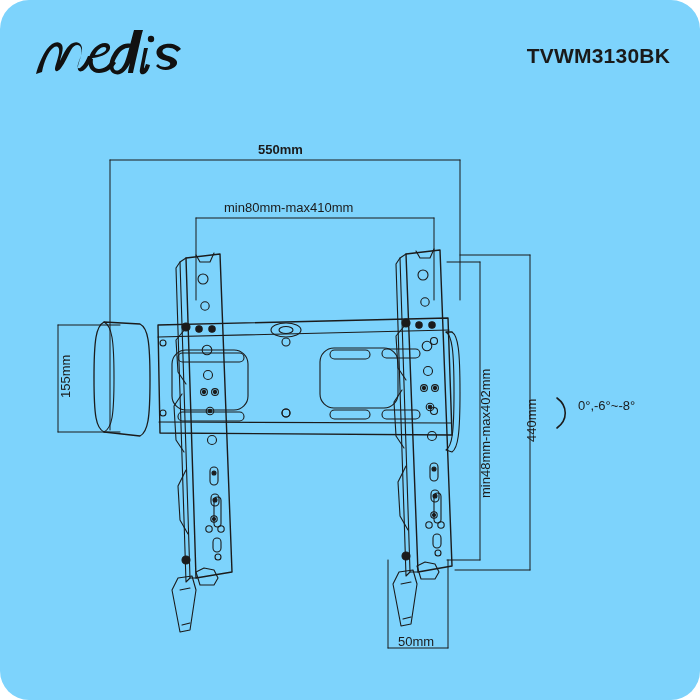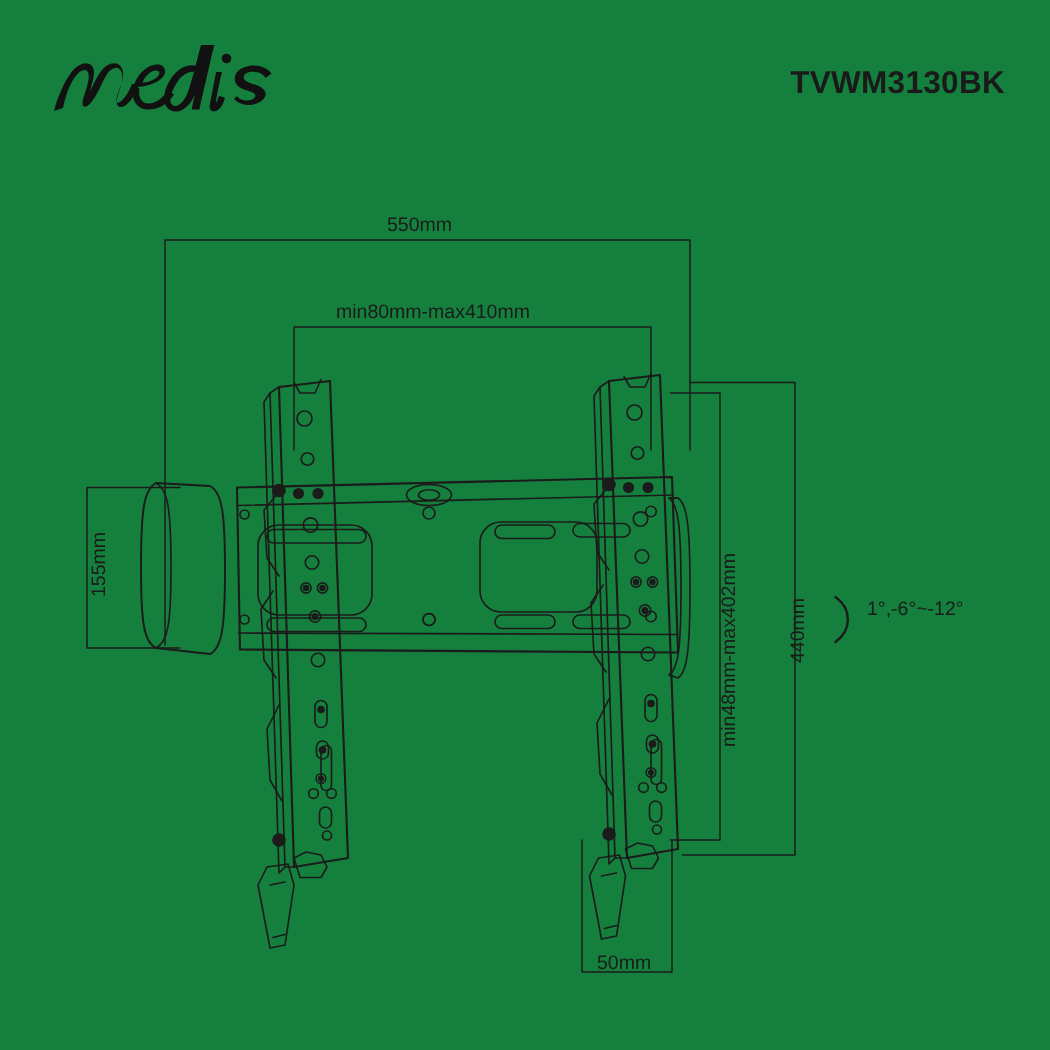--- a/index.html
+++ b/index.html
@@ -4,23 +4,24 @@
 <style>
   html, body {
     margin: 0;
     padding: 0;
     background: #ffffff;
   }
   #page {
     position: relative;
     width: 700px;
     height: 700px;
-    background: #15803d;
+    background: #7dd3fc;
     font-family: "Liberation Sans", sans-serif;
     overflow: hidden;
+    border-radius: 29px;
   }
   #brand-logo {
     position: absolute;
     left: 34px;
     top: 28px;
     width: 190px;
     height: 56px;
   }
   #product-code {
     position: absolute;
@@ -223,27 +224,27 @@
       </g>
 
       <g>
         <path d="M446,332 C452,336 454,350 454,392 C454,434 452,446 446,450 L452,452 C458,448 460,434 460,392 C460,350 458,336 452,332 Z"></path>
         <path d="M446,332 L452,332"></path>
       </g>
 
     </g>
   </svg>
 
-  <div class="dim-label" style="left:258px; top:142px;">550mm</div>
+  <div class="dim-label" style="left:258px; top:142px;font-weight:bold;">550mm</div>
 
   <div class="dim-label" style="left:224px; top:200px;">min80mm-max410mm</div>
 
   <div class="dim-label rot" style="left:58px; top:398px;">155mm</div>
 
   <div class="dim-label rot" style="left:478px; top:498px;">min48mm-max402mm</div>
 
   <div class="dim-label rot" style="left:524px; top:442px;">440mm</div>
 
   <div class="dim-label" style="left:398px; top:634px;">50mm</div>
 
-  <div class="dim-label" style="left:578px; top:398px; font-size:13px;">1°,-6°~-12°</div>
+  <div class="dim-label" style="left:578px; top:398px; font-size:13px;">0°,-6°~-8°</div>
 
 </div>
 
 </body></html>

